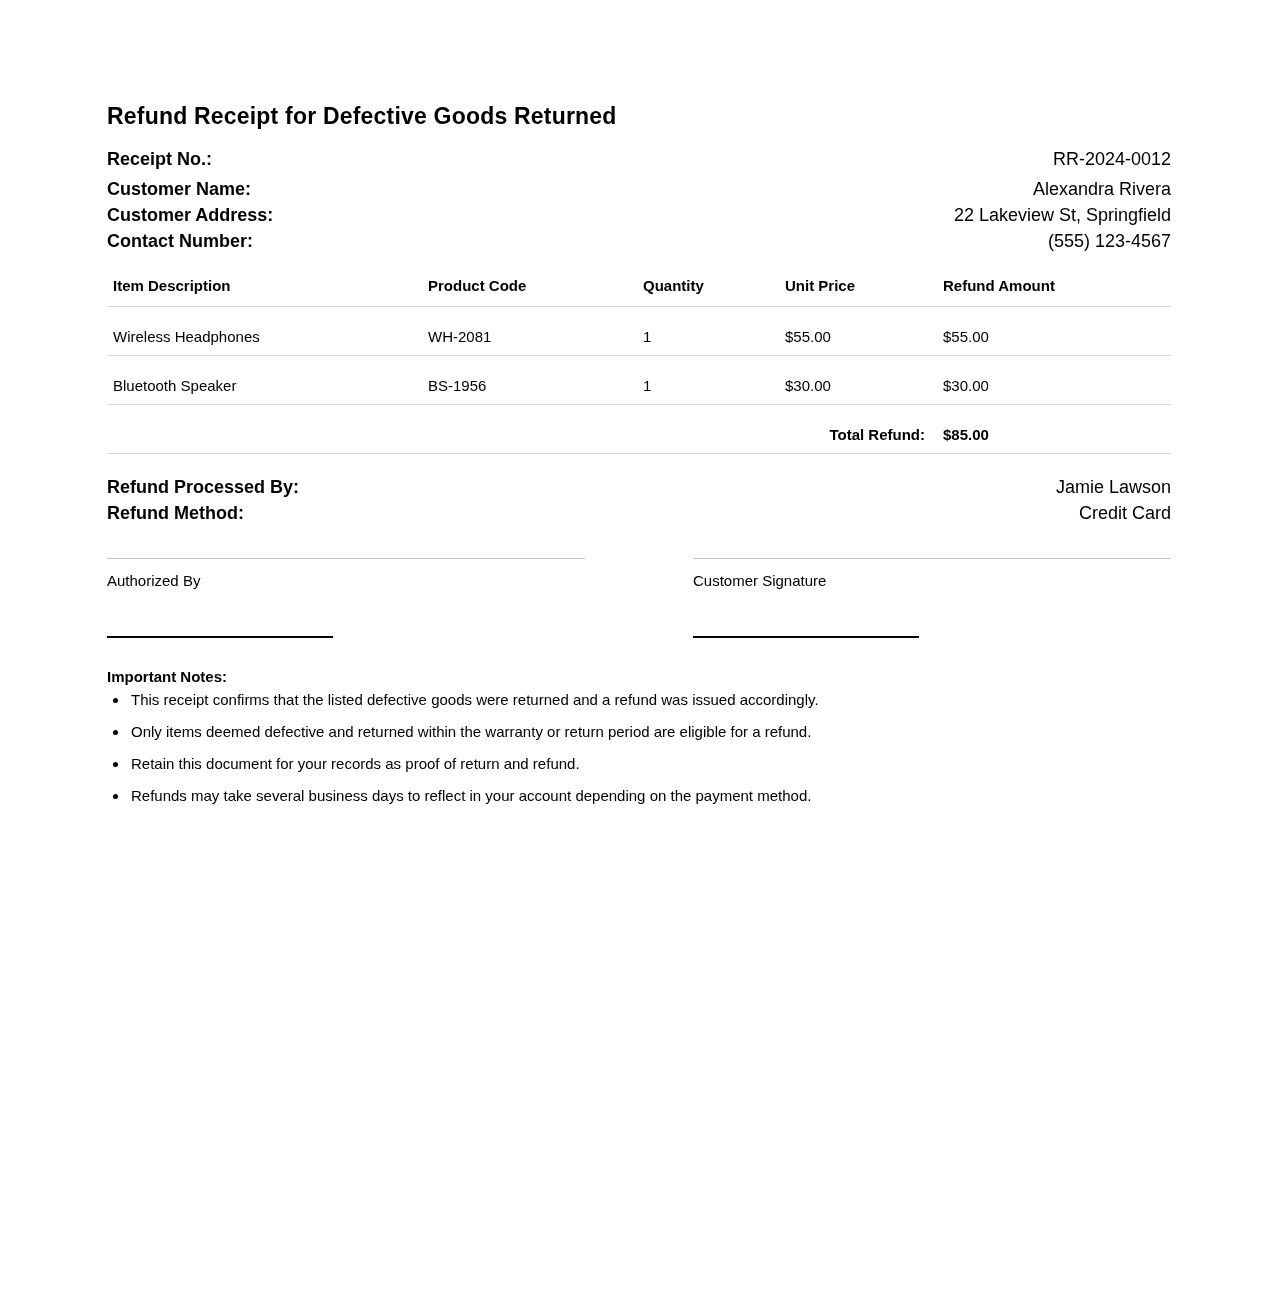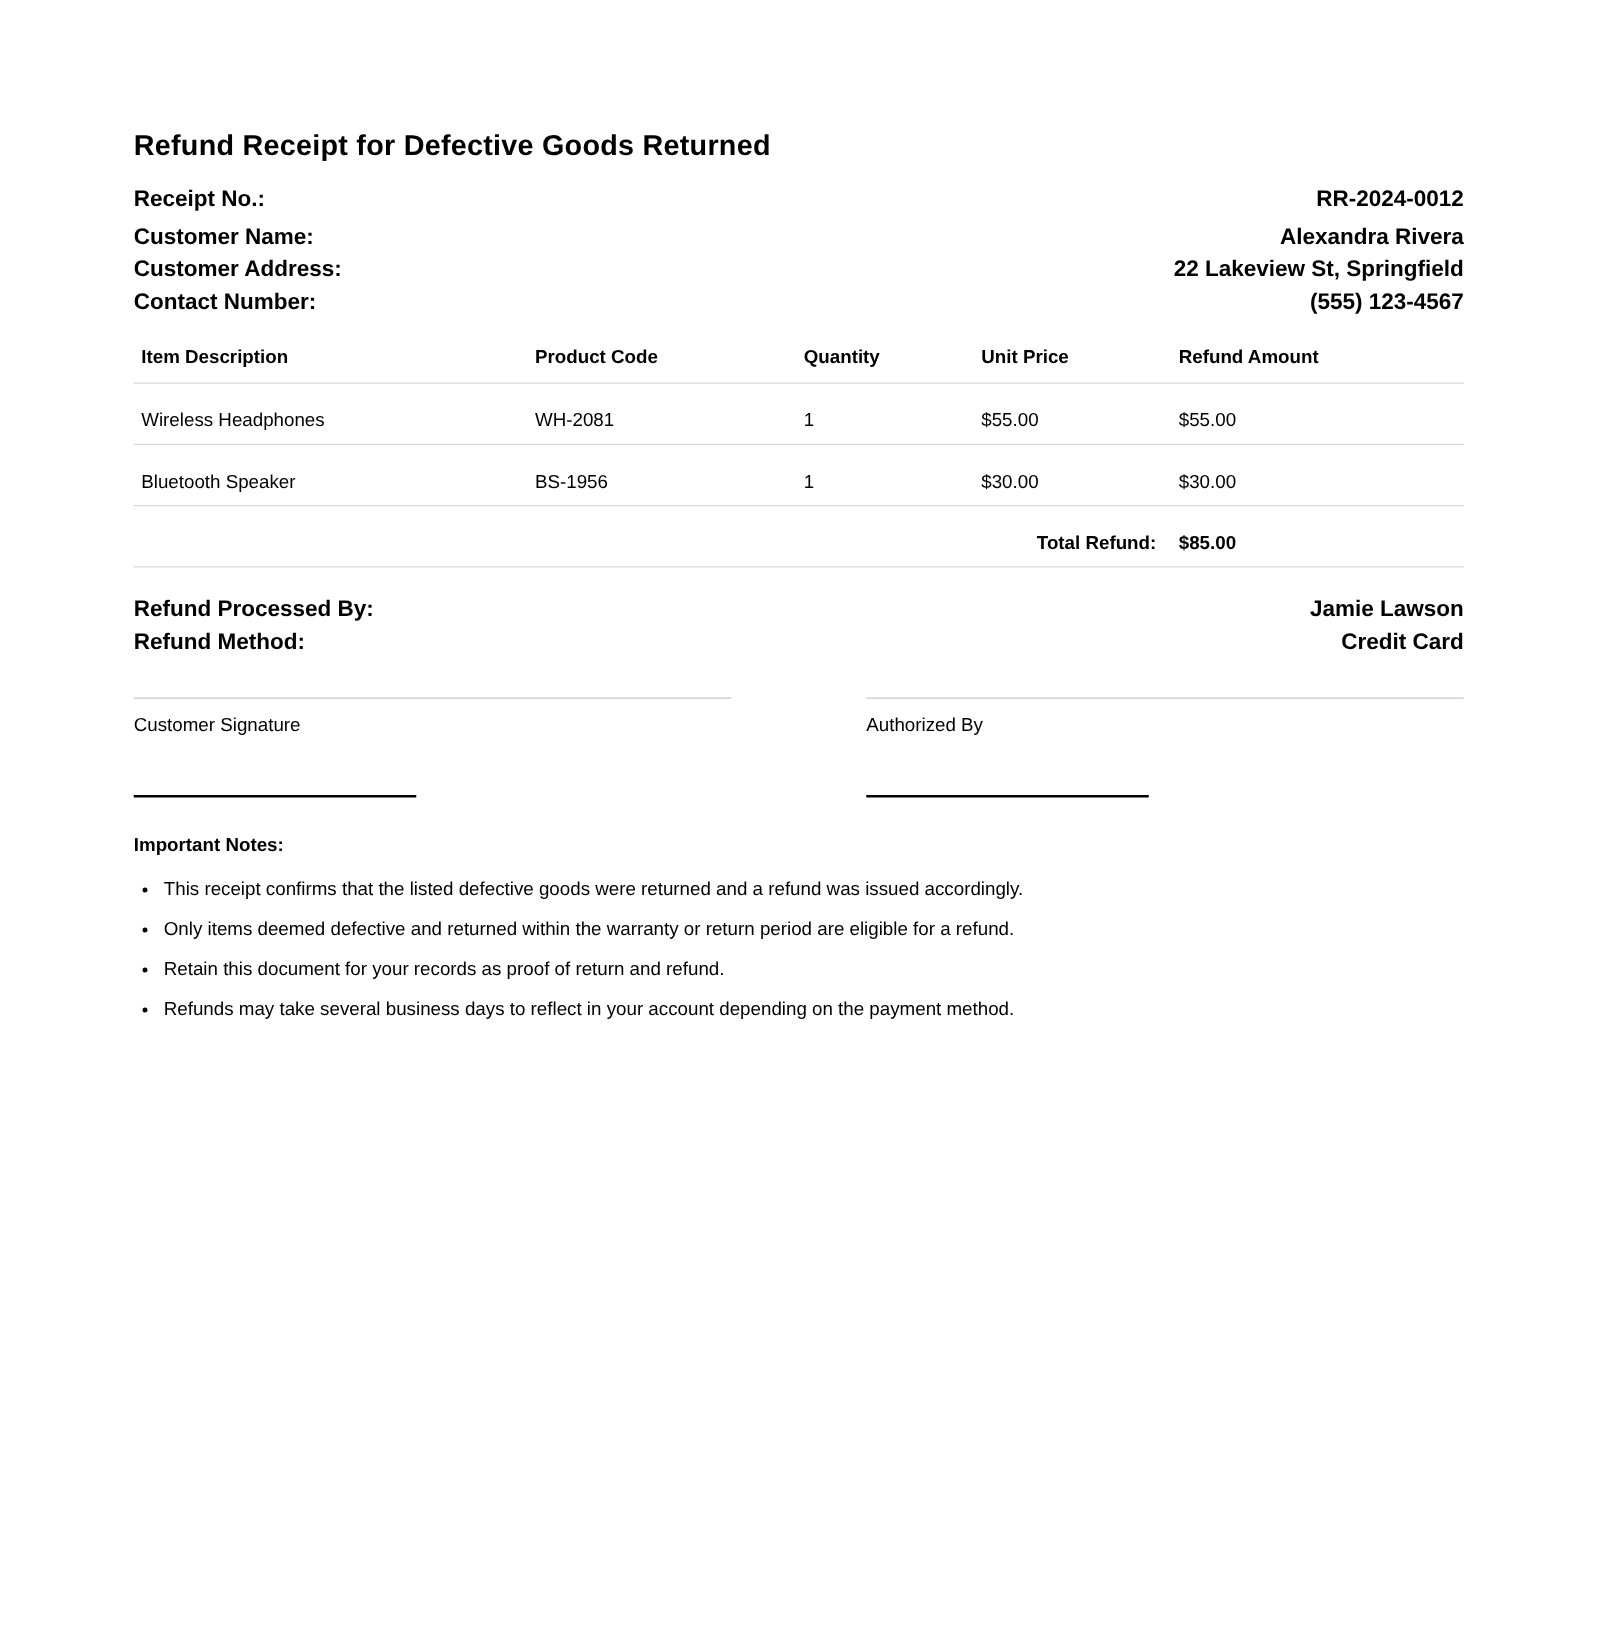--- a/index.html
+++ b/index.html
@@ -25,21 +25,21 @@
   .kv-block { margin-top: 14px; }
   .kv-block.gap { margin-top: 4px; }
   .kv-row {
     display: flex;
     justify-content: space-between;
     align-items: baseline;
     line-height: 26px;
     font-size: 18px;
   }
   .kv-label { font-weight: bold; }
-  .kv-value { font-weight: bold; text-align: right; }
+  .kv-value { font-weight: normal; text-align: right; }
 
   .section-heading {
     margin-top: 16px;
     font-size: 15px;
     font-weight: bold;
     line-height: 26px;
   }
 
   table.products {
     margin-top: 14px;
@@ -89,21 +89,20 @@
     height: 0;
   }
 
   .notes-heading {
     margin-top: 28px;
     font-size: 15px;
     font-weight: bold;
     line-height: 22px;
   }
   ul.notes {
-    margin-top: 12px;
     padding-left: 22px;
     list-style: disc;
   }
   ul.notes li {
     font-size: 15px;
     line-height: 24px;
     margin-bottom: 8px;
     padding-left: 2px;
   }
 </style>
@@ -182,25 +181,25 @@
       <span class="kv-value">Jamie Lawson</span>
     </div>
     <div class="kv-row">
       <span class="kv-label">Refund Method:</span>
       <span class="kv-value">Credit Card</span>
     </div>
   </div>
 
   <div class="signatures">
     <div class="sig-col">
+      <div class="sig-label">Authorized By</div>
+      <div class="sig-line"></div>
+    </div>
+    <div class="sig-col">
       <div class="sig-label">Customer Signature</div>
-      <div class="sig-line"></div>
-    </div>
-    <div class="sig-col">
-      <div class="sig-label">Authorized By</div>
       <div class="sig-line"></div>
     </div>
   </div>
 
   <div class="notes-heading">Important Notes:</div>
   <ul class="notes">
     <li>This receipt confirms that the listed defective goods were returned and a refund was issued accordingly.</li>
     <li>Only items deemed defective and returned within the warranty or return period are eligible for a refund.</li>
     <li>Retain this document for your records as proof of return and refund.</li>
     <li>Refunds may take several business days to reflect in your account depending on the payment method.</li>

